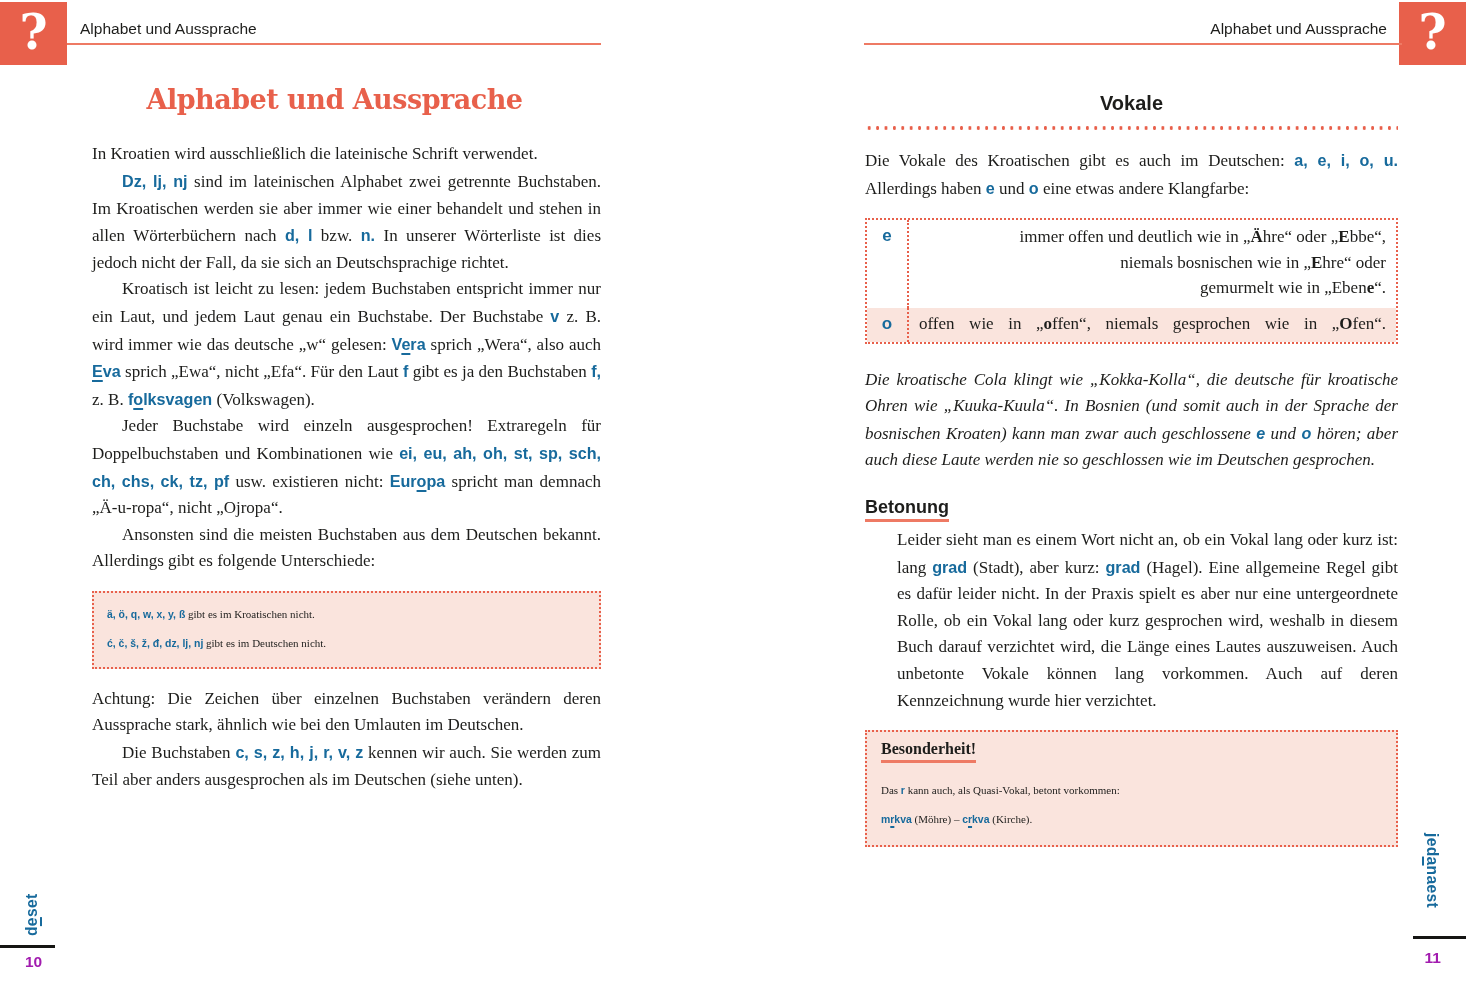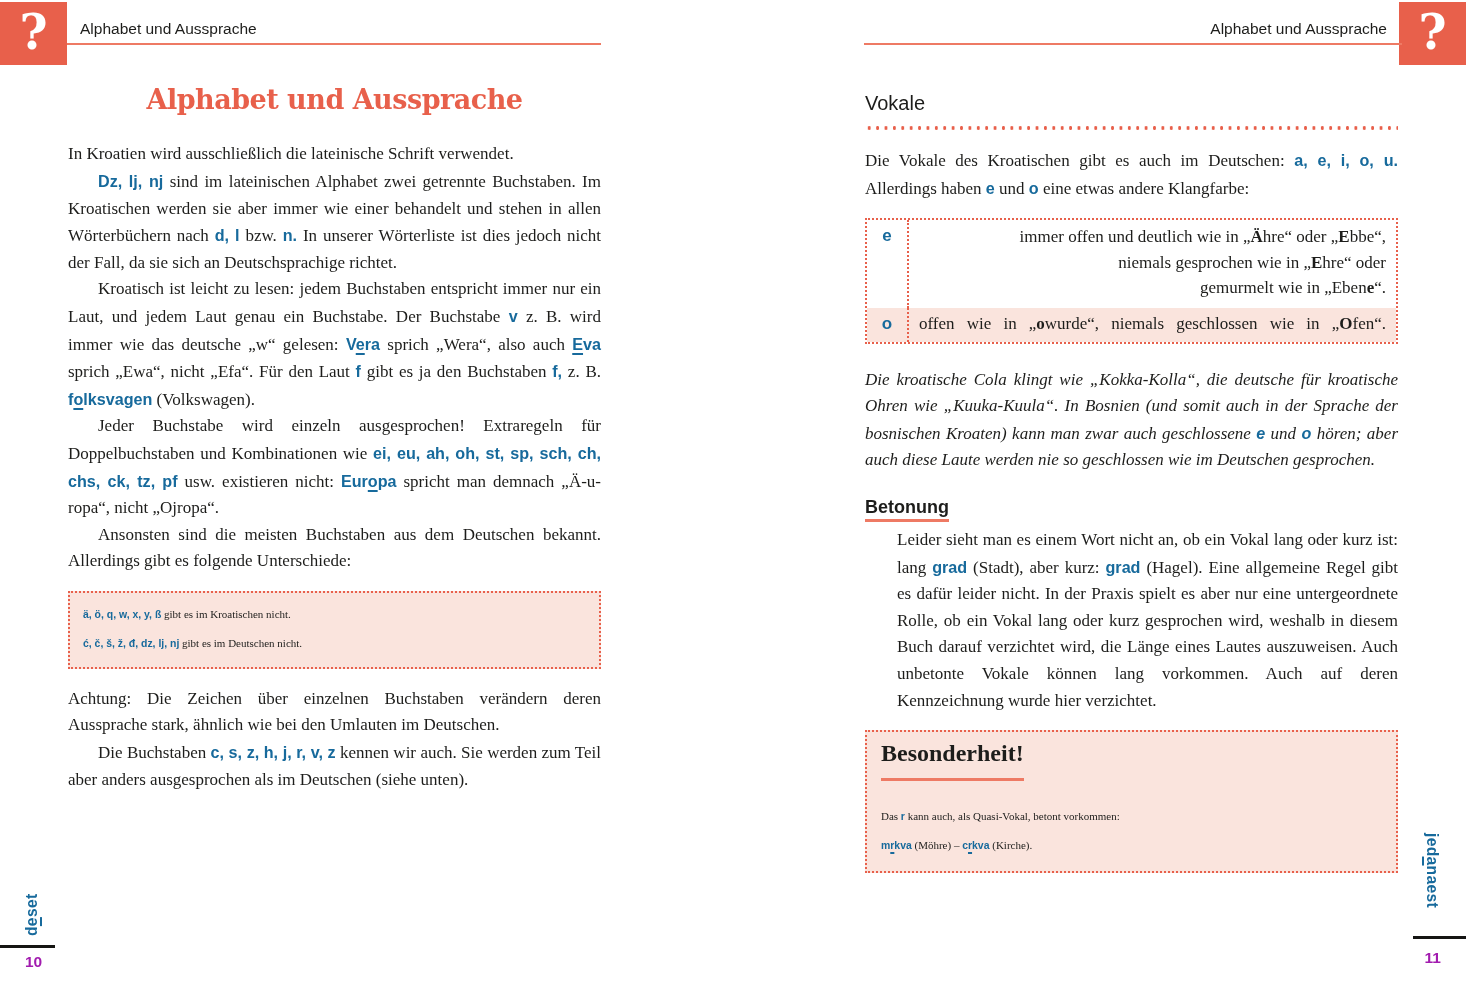--- a/index.html
+++ b/index.html
@@ -44,21 +44,21 @@
   .page-col{position:absolute;top:84px;width:533px;}
   .page-col.left{left:68px;}
   .page-col.right{left:865px;}
 
   .page-title{
     margin:0;text-align:center;color:var(--accent);
     font-family:"DejaVu Serif",serif;font-weight:700;font-size:27px;
     letter-spacing:-0.5px;line-height:1.2;
   }
 
-  .body-text{margin-top:25px;}
+  .body-text{margin-top:25px;margin-left:24px;}
   .para{
     margin:0;font-size:17px;line-height:26.6px;text-align:justify;
     hyphens:auto;-webkit-hyphens:auto;
   }
   .para.indent{text-indent:30px;}
 
   
   .seg-b{
     font-family:"Liberation Sans",sans-serif;font-weight:bold;
     color:var(--blue);font-size:0.95em;
@@ -69,22 +69,22 @@
   
   .info-box{
     margin-top:16px;background:var(--pink);border:2px dotted var(--accent);
     padding:7px 13px 9px;
   }
   .box-line{font-size:11px;line-height:29px;}
   .after-box{margin-top:17px;}
 
   
   .section-title{
-    margin:8px 0 0;font-family:"Liberation Sans",sans-serif;
-    font-weight:normal;font-size:20px;color:var(--ink);
+    margin:8px 0 0;text-align:center;font-family:"Liberation Sans",sans-serif;
+    font-weight:bold;font-size:20px;color:var(--ink);
   }
   .dotline{
     height:6px;margin-top:10px;
     background-image:radial-gradient(circle 1.8px, var(--accent) 97%, transparent 100%);
     background-size:8.4px 6px;background-repeat:repeat-x;background-position:0 50%;
   }
   .intro{margin-top:16px;}
 
   .vowel-table{margin-top:16px;border:2px dotted var(--accent);}
   .vrow{display:flex;}
@@ -105,22 +105,22 @@
     font-family:"Liberation Sans",sans-serif;font-weight:bold;font-size:18px;
     border-bottom:3px solid var(--rule);padding-bottom:1px;
   }
   .subhead-para{margin-top:5px;margin-left:32px;}
 
   .special-box{
     margin-top:16px;background:var(--pink);border:2px dotted var(--accent);
     padding:8px 14px 11px;
   }
   .box-heading{
-    display:inline-block;font-weight:bold;font-size:24px;
-    border-bottom:3px solid var(--rule);padding-bottom:11px;margin-bottom:21px;
+    display:inline-block;font-weight:bold;font-size:16px;
+    border-bottom:3px solid var(--rule);padding-bottom:2px;margin-bottom:13px;
   }
 
   
   .side-word{
     position:absolute;font-family:"Liberation Sans",sans-serif;font-weight:bold;
     color:var(--blue);font-size:16.5px;letter-spacing:0.3px;white-space:nowrap;
     line-height:20px;
   }
   .side-word.left{left:21px;top:936px;transform:rotate(-90deg);transform-origin:0 0;}
   .side-word.right{left:1443px;top:833px;transform:rotate(90deg);transform-origin:0 0;}
@@ -176,28 +176,28 @@
   <h2 class="section-title">Vokale</h2>
   <div class="dotline"></div>
 
   <p class="para intro"><span>Die Vokale des Kroatischen gibt es auch im Deutschen: </span><span class="seg-b">a, e, i, o, u.</span><span> Allerdings haben </span><span class="seg-b">e</span><span> und </span><span class="seg-b">o</span><span> eine etwas andere Klangfarbe:</span></p>
 
   <div class="vowel-table">
     <div class="vrow">
       <div class="vletter">e</div>
       <div class="vtext">
         <div class="vline"><span>immer offen und deutlich wie in „</span><span class="seg-k">Ä</span><span>hre“ oder „</span><span class="seg-k">E</span><span>bbe“,</span></div>
-        <div class="vline"><span>niemals gesprochen wie in „</span><span class="seg-k">E</span><span>hre“ oder</span></div>
+        <div class="vline"><span>niemals bosnischen wie in „</span><span class="seg-k">E</span><span>hre“ oder</span></div>
         <div class="vline"><span>gemurmelt wie in „Eben</span><span class="seg-k">e</span><span>“.</span></div>
       </div>
     </div>
     <div class="vrow highlight">
       <div class="vletter">o</div>
       <div class="vtext">
-        <div class="vline"><span>offen wie in „</span><span class="seg-k">o</span><span>wurde“, niemals geschlossen wie in „</span><span class="seg-k">O</span><span>fen“.</span></div>
+        <div class="vline"><span>offen wie in „</span><span class="seg-k">o</span><span>ffen“, niemals gesprochen wie in „</span><span class="seg-k">O</span><span>fen“.</span></div>
       </div>
     </div>
   </div>
 
   <p class="para cola"><span>Die kroatische Cola klingt wie „Kokka-Kolla“, die deutsche für kroatische Ohren wie „Kuuka-Kuula“. In Bosnien (und somit auch in der Sprache der bosnischen Kroaten) kann man zwar auch geschlossene </span><span class="seg-b">e</span><span> und </span><span class="seg-b">o</span><span> hören; aber auch diese Laute werden nie so geschlossen wie im Deutschen gesprochen.</span></p>
 
   <div class="subhead">Betonung</div>
   <p class="para subhead-para"><span>Leider sieht man es einem Wort nicht an, ob ein Vokal lang oder kurz ist: lang </span><span class="seg-b">grad</span><span> (Stadt), aber kurz: </span><span class="seg-b">grad</span><span> (Hagel). Eine allgemeine Regel gibt es dafür leider nicht. In der Praxis spielt es aber nur eine untergeordnete Rolle, ob ein Vokal lang oder kurz gesprochen wird, weshalb in diesem Buch darauf verzichtet wird, die Länge eines Lautes auszuweisen. Auch unbetonte Vokale können lang vorkommen. Auch auf deren Kennzeichnung wurde hier verzichtet.</span></p>
 
   <div class="special-box">

